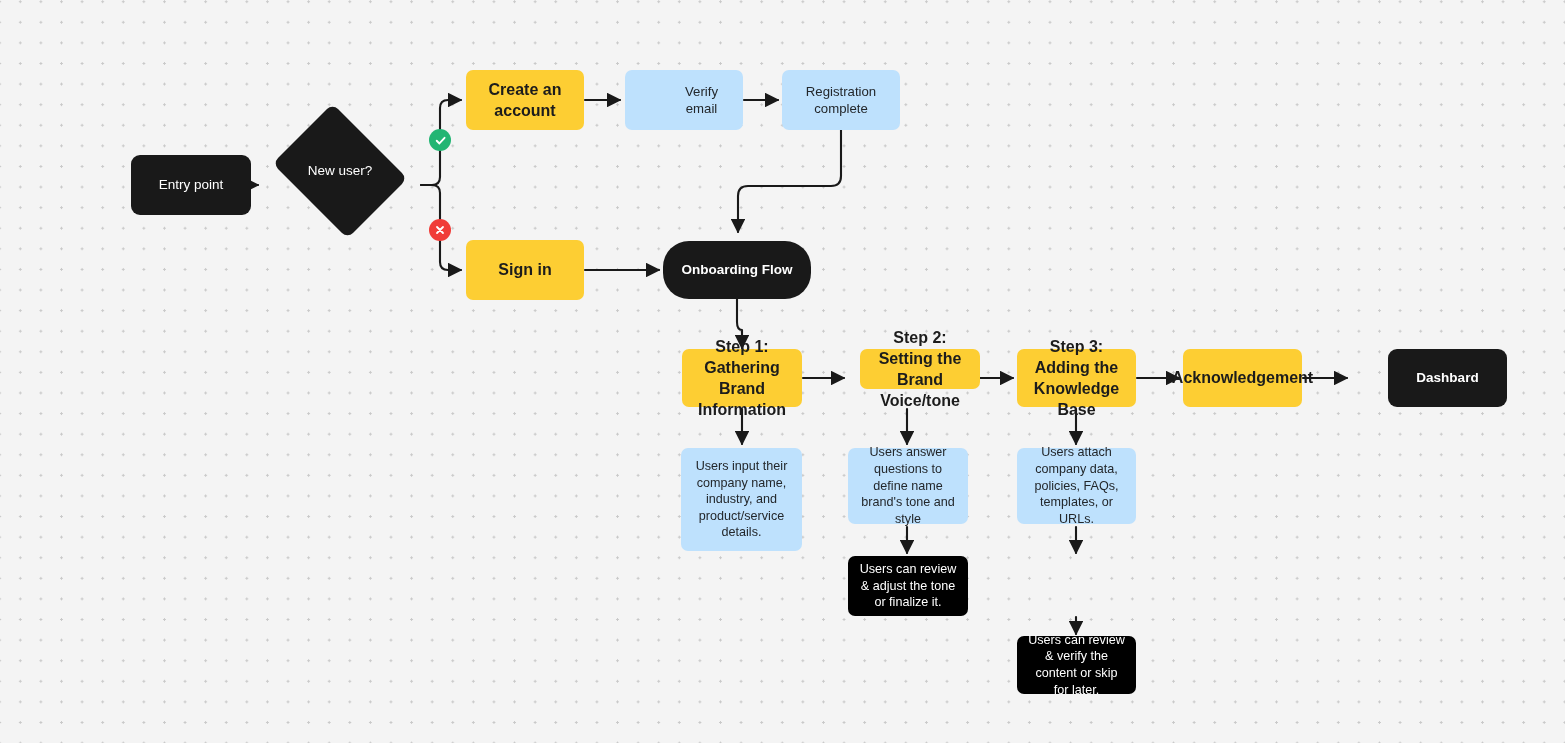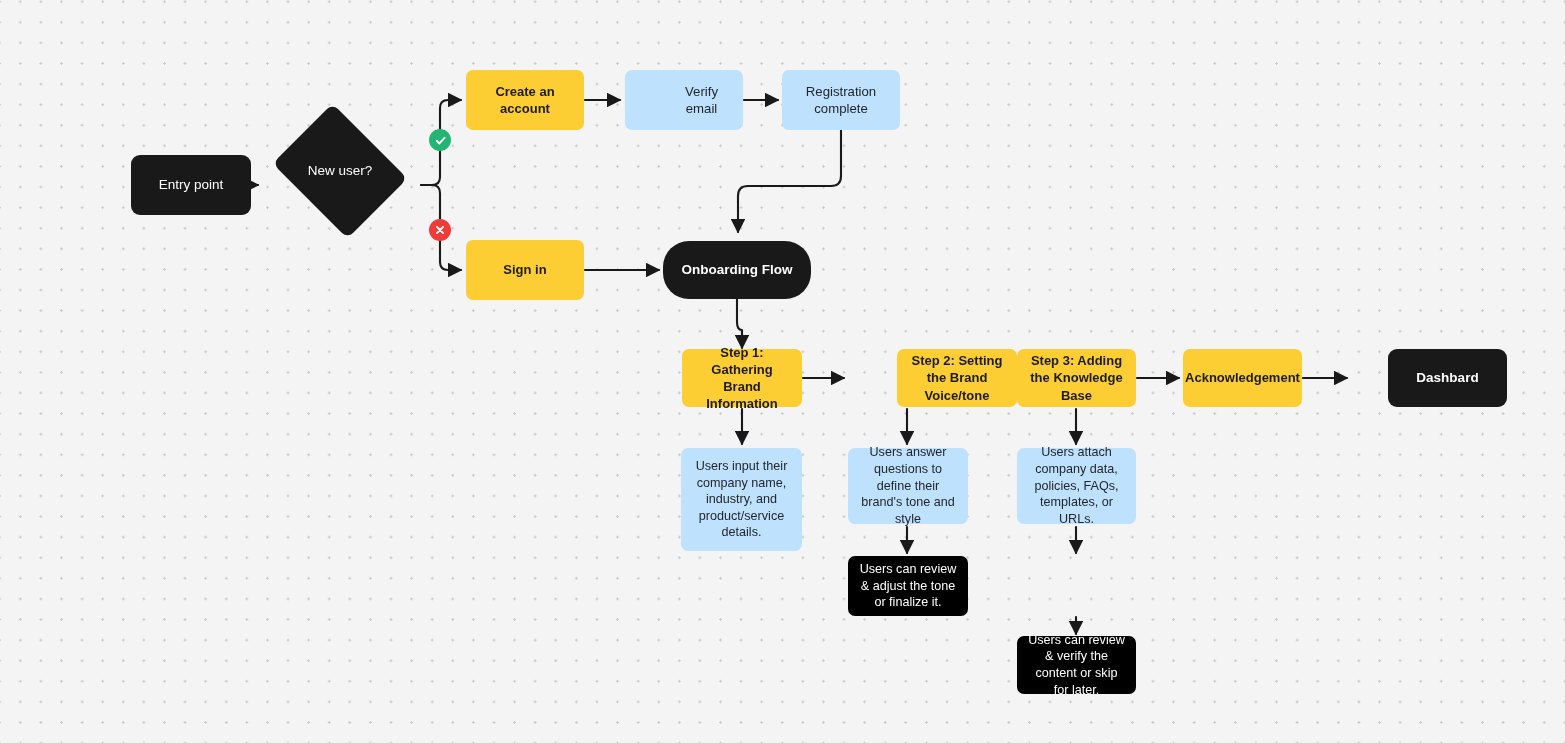--- a/index.html
+++ b/index.html
@@ -63,21 +63,21 @@
     border-radius: 26px;
     font-weight: bold;
     font-size: 13.5px;
   }
 
   .n-yellow {
     background: #fdce33;
     color: #1c1c1c;
     border-radius: 7px;
     font-weight: bold;
-    font-size: 13px;
+    font-size: 16px;
   }
 
   .n-blue {
     background: #bee1fd;
     color: #23272b;
     border-radius: 7px;
     font-weight: normal;
     font-size: 12.6px;
   }
   .n-blue.lg { font-size: 13.2px; }
@@ -213,42 +213,42 @@
   </div>
 
   <div class="node n-pill" style="left:663px; top:241px; width:148px; height:58px;">
     <span>Onboarding Flow</span>
   </div>
 
   <div class="node n-yellow" style="left:682px; top:349px; width:120px; height:58px;">
     <span>Step 1: Gathering Brand Information</span>
   </div>
 
-  <div class="node n-yellow" style="left:897px; top:349px; width:120px; height:58px;">
+  <div class="node n-yellow" style="left:860px; top:349px; width:120px; height:40px;">
     <span>Step 2: Setting the Brand Voice/tone</span>
   </div>
 
   <div class="node n-yellow" style="left:1017px; top:349px; width:119px; height:58px;">
     <span>Step 3: Adding the Knowledge Base</span>
   </div>
 
   <div class="node n-yellow" style="left:1183px; top:349px; width:119px; height:58px;">
     <span>Acknowledgement</span>
   </div>
 
   <div class="node n-dark bold" style="left:1350px; top:349px; width:119px; height:58px;">
     <span>Dashbard</span>
   </div>
 
   <div class="node n-blue" style="left:681px; top:448px; width:121px; height:103px;">
     <span>Users input their company name, industry, and product/service details.</span>
   </div>
 
   <div class="node n-blue" style="left:848px; top:448px; width:120px; height:76px;">
-    <span>Users answer questions to define their brand's tone and style</span>
+    <span>Users answer questions to define name brand's tone and style</span>
   </div>
 
   <div class="node n-purple" style="left:848px; top:556px; width:120px; height:60px;">
     <span>Users can review &amp; adjust the tone or finalize it.</span>
   </div>
 
   <div class="node n-blue" style="left:1017px; top:448px; width:119px; height:76px;">
     <span>Users attach company data, policies, FAQs, templates, or URLs.</span>
   </div>
 

